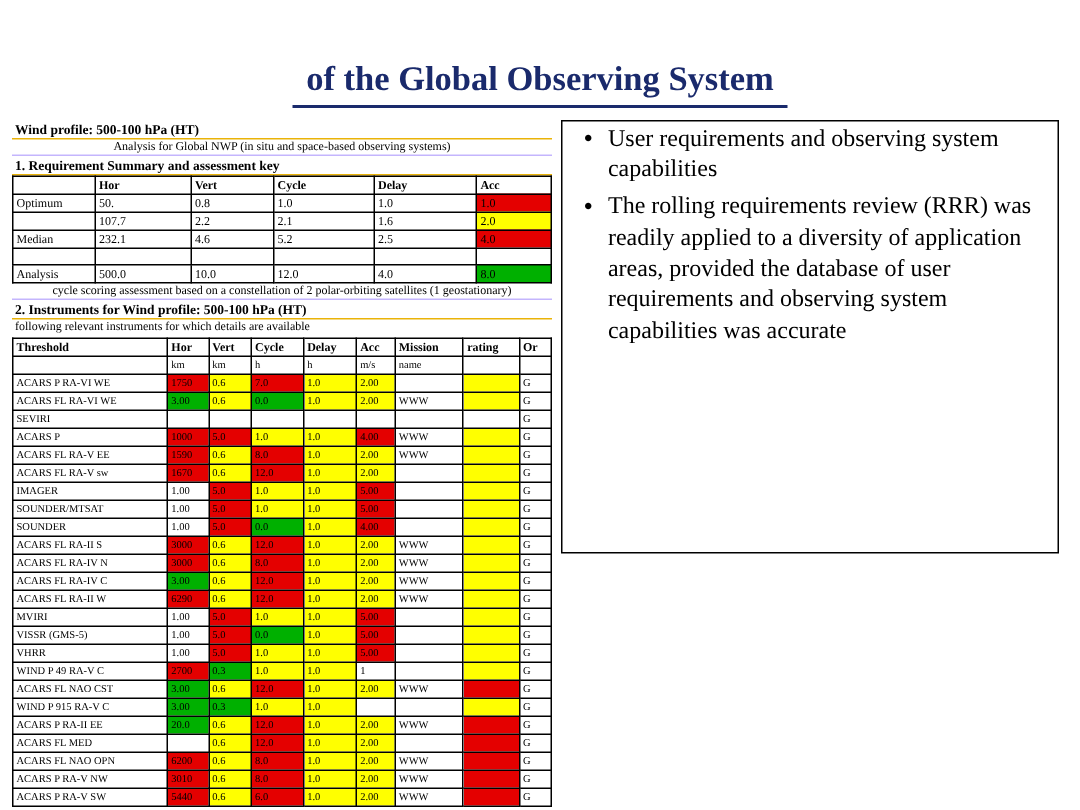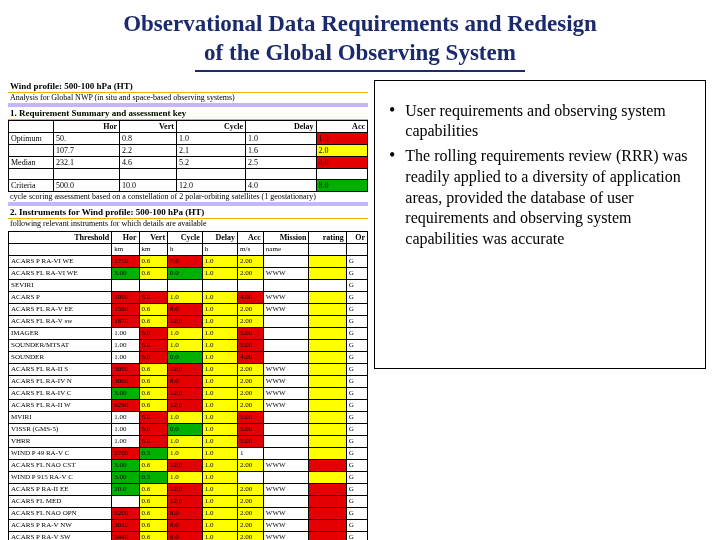--- a/index.html
+++ b/index.html
@@ -36,62 +36,63 @@
   }
   .section-header {
     font-weight: bold;
     border-bottom: 1px solid #eab308;
     padding: 1px 2px;
     font-size: 9px;
   }
   .sub-line {
     font-size: 8px;
     padding: 0 2px 1px;
-    border-bottom: 4px solid #c4b5fd;
+    border-bottom: 1px solid #c4b5fd;
+    text-align: center;
   }
   table {
     border-collapse: collapse;
     width: 100%;
     font-size: 8px;
   }
   th, td {
     border: 1px solid #000;
     padding: 0 2px;
     text-align: left;
     height: 11px;
     line-height: 11px;
     font-weight: normal;
   }
-  th { font-weight: bold; text-align: right; }
+  th { font-weight: bold; }
   .req-table th, .req-table td { font-size: 8px; }
-  .row-label { width: 45px; }
+  .row-label { width: 55px; }
   .c-red { background: #e40000; }
   .c-yel { background: #ffff00; }
   .c-grn { background: #00b000; }
   .inst-table td { font-size: 7px; white-space: nowrap; overflow: hidden; }
   .right-panel {
     flex: 1;
     border: 1px solid #000;
-    padding: 20px 14px;
+    padding: 2px 14px;
     margin-right: 6px;
     font-size: 16px;
     line-height: 1.3;
     height: 289px;
   }
   .right-panel ul { list-style: none; }
   .right-panel li { display: flex; margin-bottom: 4px; }
   .right-panel li::before { content: "•"; margin-right: 10px; font-size: 18px; line-height: 1.1; }
   .inst-wrapper { margin-top: 2px; }
   .inst-note { font-size: 8px; padding: 0 2px 1px; }
 </style>
 </head>
 <body>
 
 <div class="title">
-  <span>Observational Data Requirements and Redesign</span><br>
+  <br>
   <span>of the Global Observing System</span>
 </div>
 <div class="title-underline"></div>
 
 <div class="content">
   <div class="left-panel">
     <div class="section-header">Wind profile: 500-100 hPa (HT)</div>
     <div class="sub-line">Analysis for Global NWP (in situ and space-based observing systems)</div>
     <div class="section-header">1. Requirement Summary and assessment key</div>
 
@@ -133,21 +134,21 @@
           </tr>
           <tr>
             <td class="row-label"></td>
             <td></td>
             <td></td>
             <td></td>
             <td></td>
             <td></td>
           </tr>
           <tr>
-            <td class="row-label">Criteria</td>
+            <td class="row-label">Analysis</td>
             <td>500.0</td>
             <td>10.0</td>
             <td>12.0</td>
             <td>4.0</td>
             <td class="c-grn">8.0</td>
           </tr>
         </tbody>
     </table>
 
     <div class="sub-line">cycle scoring assessment based on a constellation of 2 polar-orbiting satellites (1 geostationary)</div>

